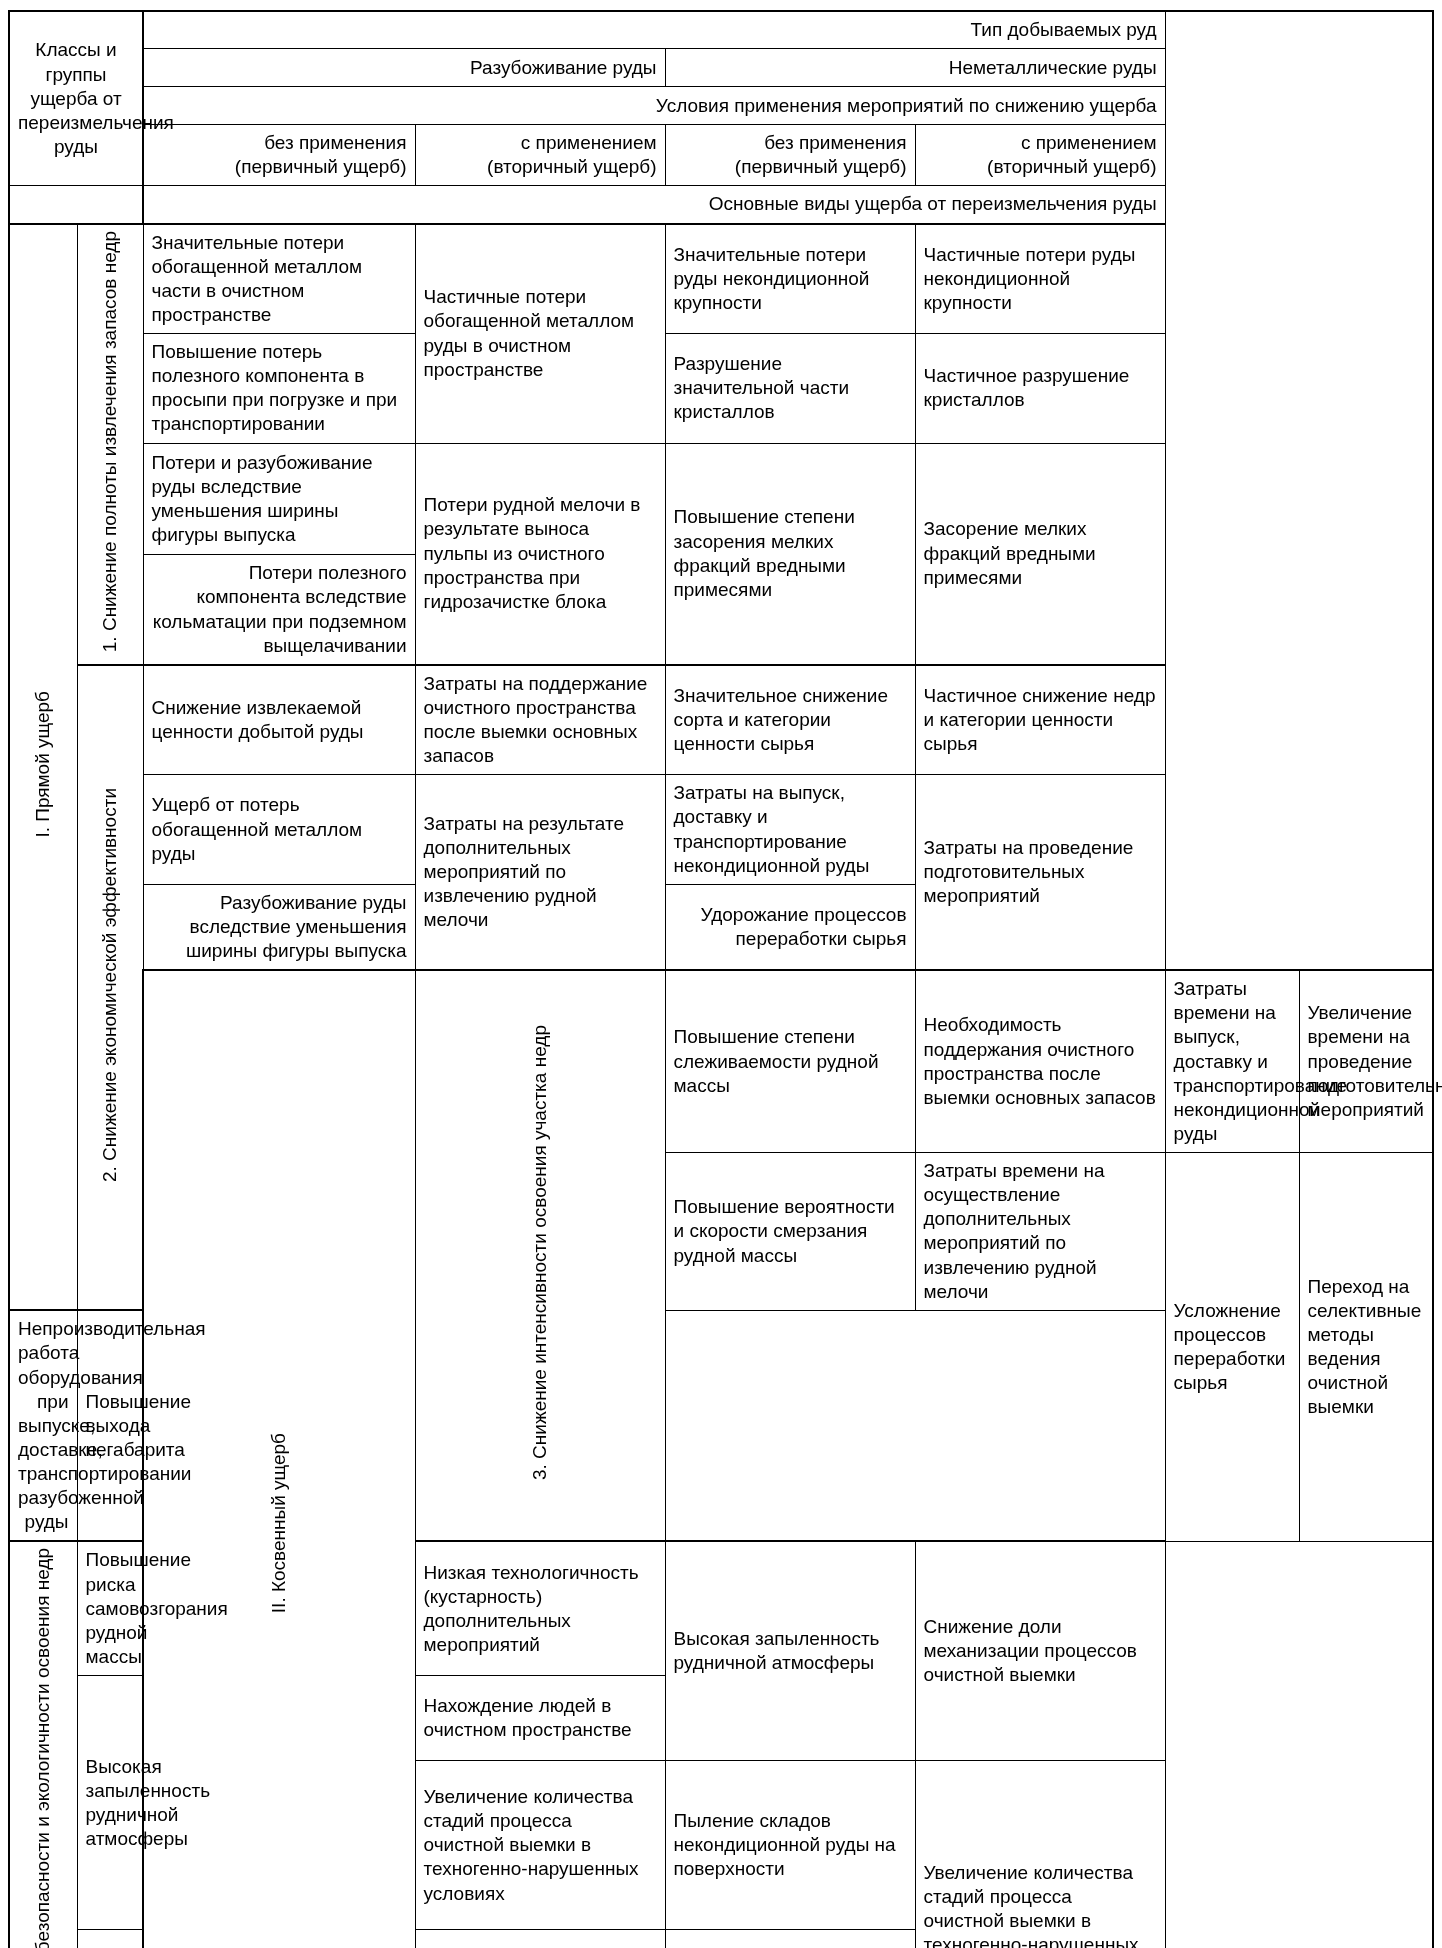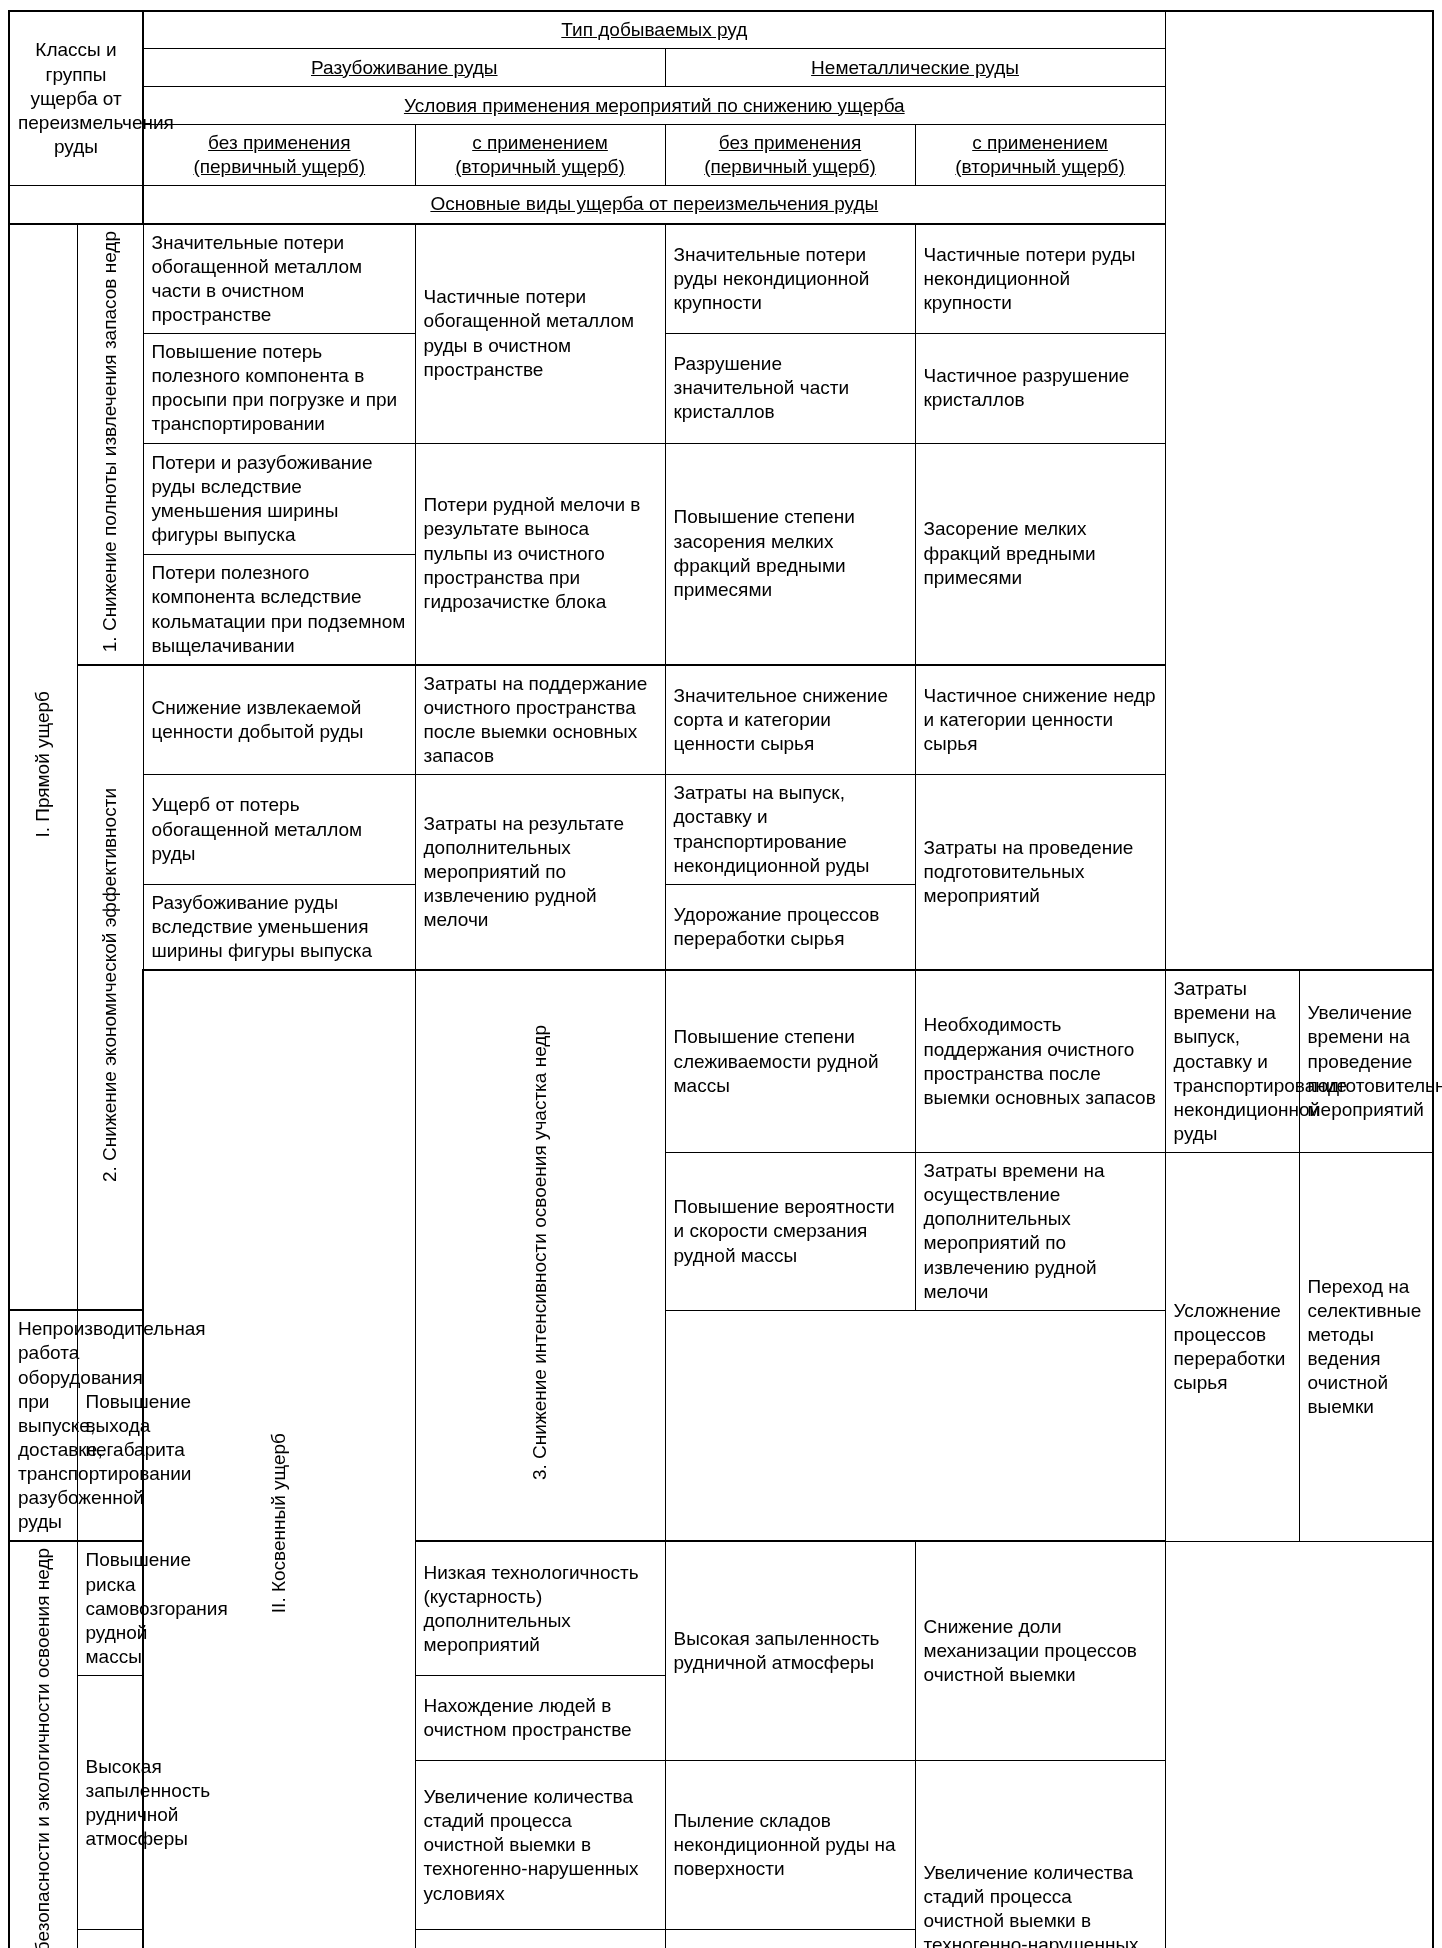--- a/index.html
+++ b/index.html
@@ -33,25 +33,24 @@
     line-height: 1.27;
     font-weight: 400;
     box-sizing: border-box;
   }
   
   table.grid {
     border: 2px solid #000;
   }
   td.hdr {
     font-weight: bold;
-    text-align: center;
+    text-align: right;
     vertical-align: middle;
     font-size: 20px;
     line-height: 1.25;
-    text-decoration: underline;
   }
   td.stub {
     font-weight: bold;
     font-size: 20px;
     line-height: 1.3;
     text-align: center;
     vertical-align: middle;
     padding-left: 10px;
   }
   td.vert {
@@ -73,21 +72,21 @@
     max-height: 100%;
   }
   td.classcell {
     border-right: 2px solid #000;
   }
   td.groupcell .rot {
     line-height: 1.15;
   }
   
   .thick-top { border-top: 2px solid #000 !important; }
-  .thick-bottom { border-bottom: 2px solid #000 !important; }
+  .thick-bottom { border-bottom: 2px solid #000 !important; text-align: right; }
   .body-cell {
     font-size: 19px;
     line-height: 1.28;
   }
 </style>
 </head>
 <body>
 
 <div id="sheet">
   <table class="grid">

